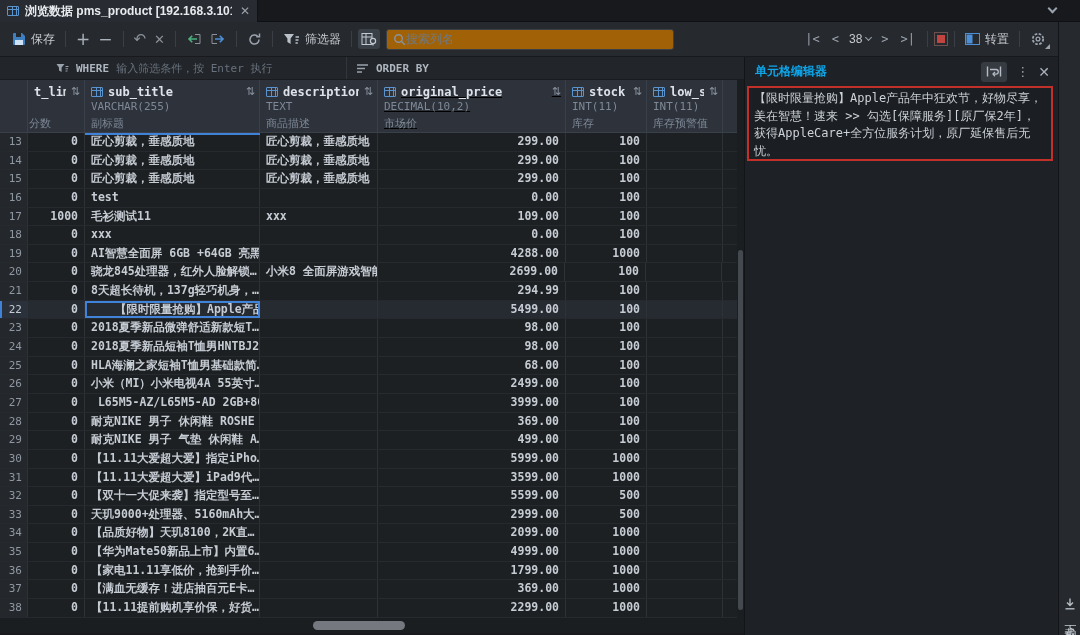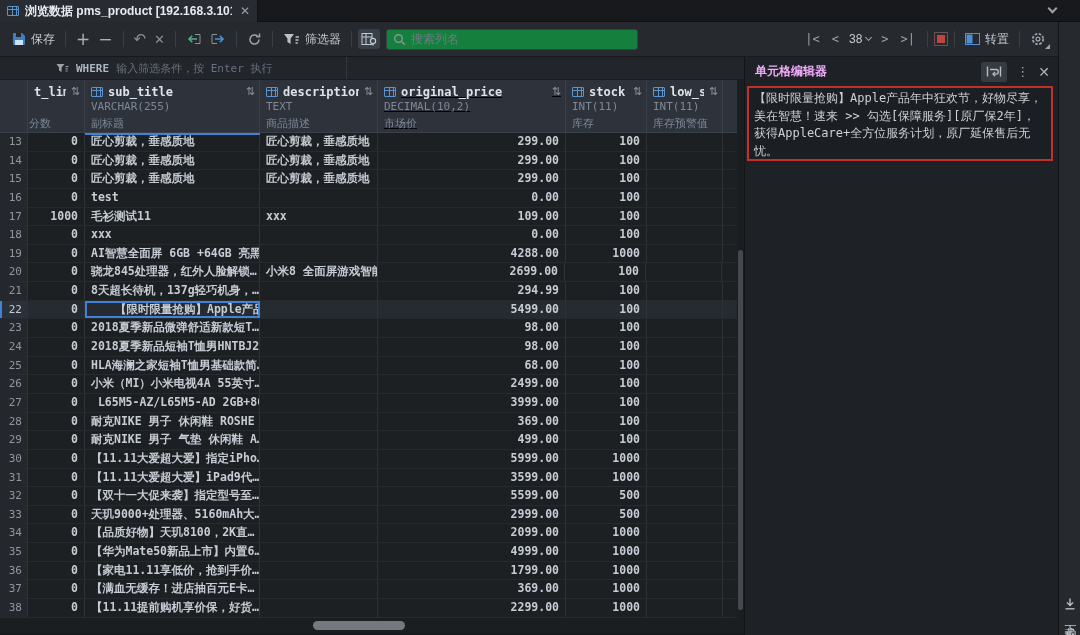--- a/index.html
+++ b/index.html
@@ -15,21 +15,21 @@
   .chev { display:inline-block; width:7px; height:7px; border:solid #9aa3ad; border-width:0 2px 2px 0; transform:rotate(45deg); }
   .tab-chev { position:absolute; right:24px; top:5px; }
 
   
   .toolbar { position:absolute; left:0; top:22px; width:1080px; height:35px; background:#26292e; border-bottom:1px solid #17191c; display:flex; align-items:center; padding:0 30px 0 8px; }
   .tb-item { display:flex; align-items:center; gap:5px; color:#c7ccd2; font-size:12px; margin:0 4px; cursor:pointer; white-space:nowrap; }
   .sep { width:1px; height:16px; background:#3b3f45; margin:0 6px; }
   .glyph { font-size:15px; color:#a9b1ba; font-family:"DejaVu Sans",sans-serif; }
   .glyph.dim { color:#8a9199; }
   .pin-btn { width:22px; height:20px; background:#3a4047; border-radius:3px; display:flex; align-items:center; justify-content:center; }
-  .searchbox { display:flex; align-items:center; gap:5px; width:252px; height:21px; background:#15803d; border:1px solid #3b4046; border-radius:3px; padding:0 6px; margin-left:6px; }
+  .searchbox { display:flex; align-items:center; width:288px; height:21px; background:#a16207; border:1px solid #3b4046; border-radius:3px; padding:0 6px; margin-left:6px; }
   .searchbox input { flex:1; background:transparent; border:none; outline:none; color:#c7ccd2; font-size:12px; font-family:"Liberation Sans",sans-serif; }
   .searchbox input::placeholder { color:#6f7983; }
   .tb-right { margin-left:auto; display:flex; align-items:center; }
   .pag { font-family:"DejaVu Sans Mono",monospace; font-size:12px; color:#9aa3ad; margin:0 6px; cursor:pointer; }
   .fetch { display:flex; align-items:center; gap:4px; color:#c7ccd2; font-size:12px; margin:0 4px; cursor:pointer; }
   .fetch .chev { width:5px; height:5px; border-width:0 1.5px 1.5px 0; margin-top:-3px; }
   .recbtn { width:14px; height:14px; border:1px solid #6b5050; display:flex; align-items:center; justify-content:center; }
   .recbtn i { display:block; width:8px; height:8px; background:#c0443f; }
   .gear-wrap { position:relative; }
   .gear-corner { position:absolute; right:-4px; bottom:-2px; width:0; height:0; border-left:5px solid transparent; border-bottom:5px solid #9aa3ad; }
@@ -67,21 +67,21 @@
   
   .vscroll { position:absolute; left:737px; top:80px; width:7px; height:538px; background:#1b1e21; }
   .vthumb { position:absolute; left:1px; top:170px; width:5px; height:360px; background:#44494f; border-radius:3px; }
   .hscroll { position:absolute; left:0; top:618px; width:744px; height:15px; background:#1b1e21; }
   .hthumb { position:absolute; left:313px; top:3px; width:92px; height:9px; background:#75797f; border-radius:5px; }
   .bstrip { position:absolute; left:0; top:633px; width:1080px; height:2px; background:#17191c; }
 
   
   .panel { position:absolute; left:744px; top:57px; width:314px; height:578px; background:#1e2126; border-left:1px solid #121417; }
   .panel-header { height:29px; display:flex; align-items:center; padding:0 8px 0 10px; }
-  .panel-title { font-size:12px; font-weight:bold; color:#f0abfc; }
+  .panel-title { font-size:12px; font-weight:bold; color:#0ea5e9; }
   .ph-icons { margin-left:auto; display:flex; align-items:center; gap:9px; }
   .wrap-btn { width:26px; height:20px; background:#363b42; border-radius:3px; display:flex; align-items:center; justify-content:center; }
   .dots { color:#9aa1ab; font-size:13px; letter-spacing:0; cursor:pointer; }
   .px { color:#aab1ba; font-size:14px; cursor:pointer; }
   .editor-box { position:absolute; left:2px; top:29px; width:306px; height:75px; border:2px solid #c2302a; background:#1b1e22; padding:2px 5px; font-family:"DejaVu Sans Mono","DejaVu Sans",monospace; font-size:12px; line-height:17.5px; color:#ccd2d9; word-break:break-all; overflow:hidden; }
 
   
   .rightbar { position:absolute; left:1058px; top:22px; width:22px; height:613px; background:#26292e; border-left:1px solid #131519; }
   .dl { position:absolute; left:0; bottom:8px; width:22px; display:flex; flex-direction:column; align-items:center; gap:4px; cursor:pointer; }
   .dl-label { writing-mode:vertical-rl; text-orientation:upright; font-size:12px; color:#c3c9d0; letter-spacing:3px; }
@@ -202,20 +202,26 @@
 
   <div class="filterbar">
     <div class="fb-sec fb-where">
       <svg width="13" height="11" viewBox="0 0 13 11">
           <path d="M0.5 1h8L5.6 4.4V9L3 7.4V4.4z" fill="#9aa3ad"></path>
           <path d="M9.5 3.5h3M9.5 5.8h2.5M9.5 8h2" stroke="#9aa3ad"></path>
         </svg>
       <span class="fb-label">WHERE</span>
       <span class="fb-ph">输入筛选条件，按 Enter 执行</span>
     </div>
+    <div class="fb-sec fb-order">
+      <svg width="13" height="11" viewBox="0 0 13 11">
+          <path d="M1 2h11M1 5.5h8M1 9h5" stroke="#9aa3ad" stroke-width="1.6"></path>
+        </svg>
+      <span class="fb-label">ORDER BY</span>
+    </div>
   </div>
 
   <div class="grid-header">
       <div class="gh-gutter"></div>
       <div class="gh-cell c0" style="width: 57px;">
         <div class="gh-top">
           <span class="gh-name">t_limit</span>
           <span class="gh-sort">⇅</span>
         </div>
         <div class="gh-type"></div>

